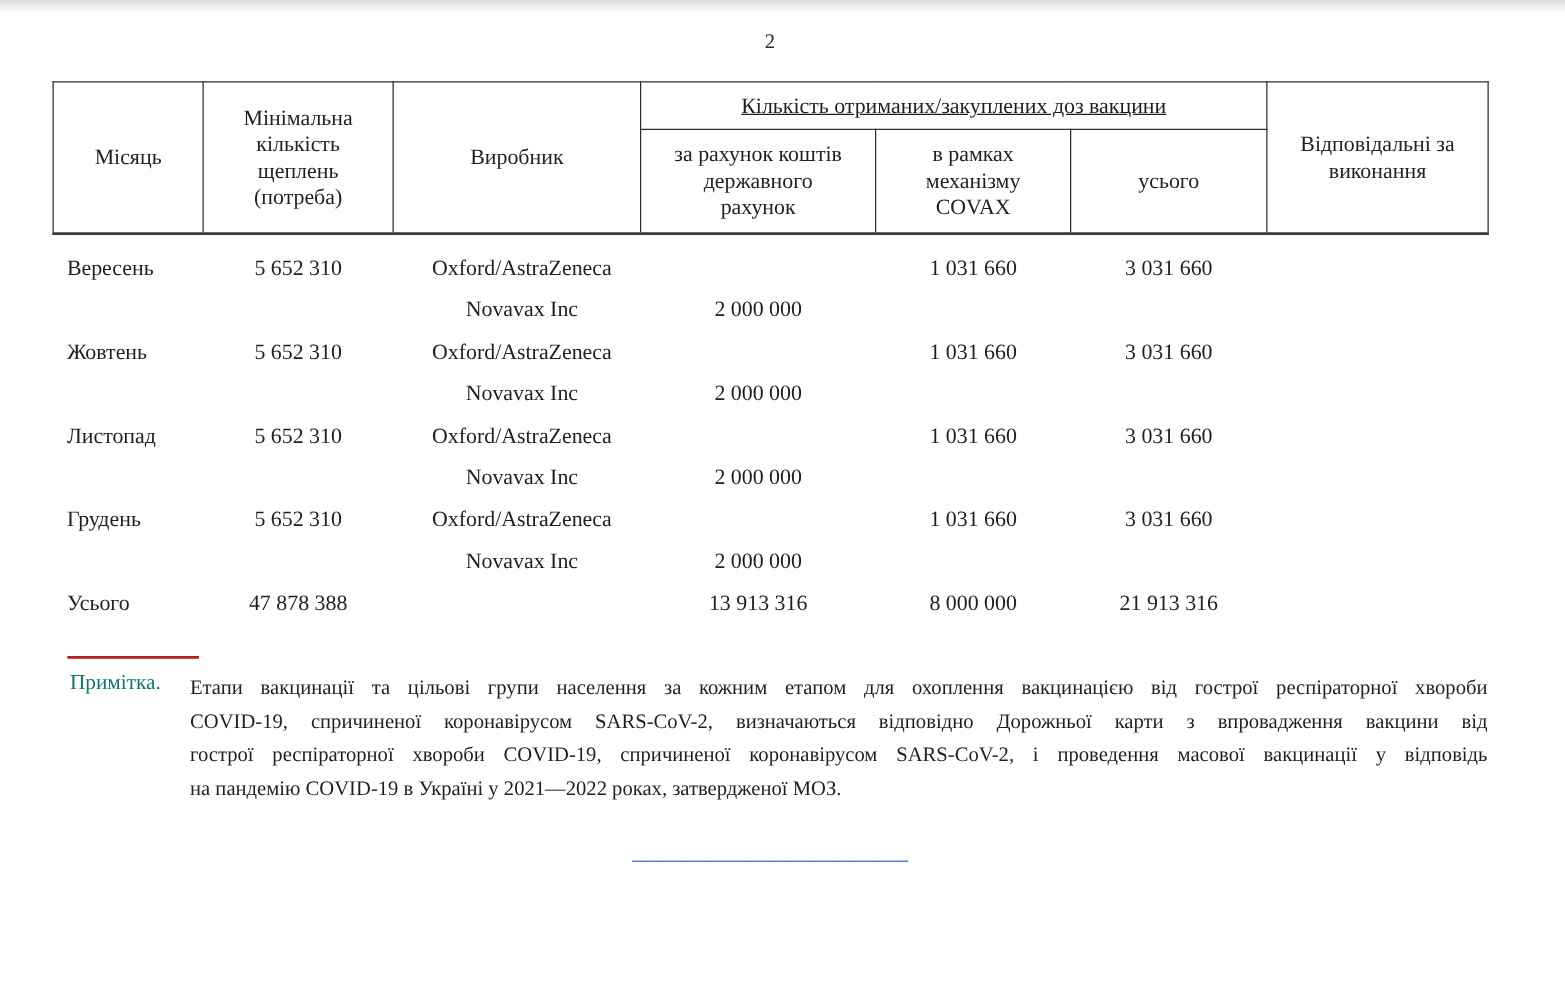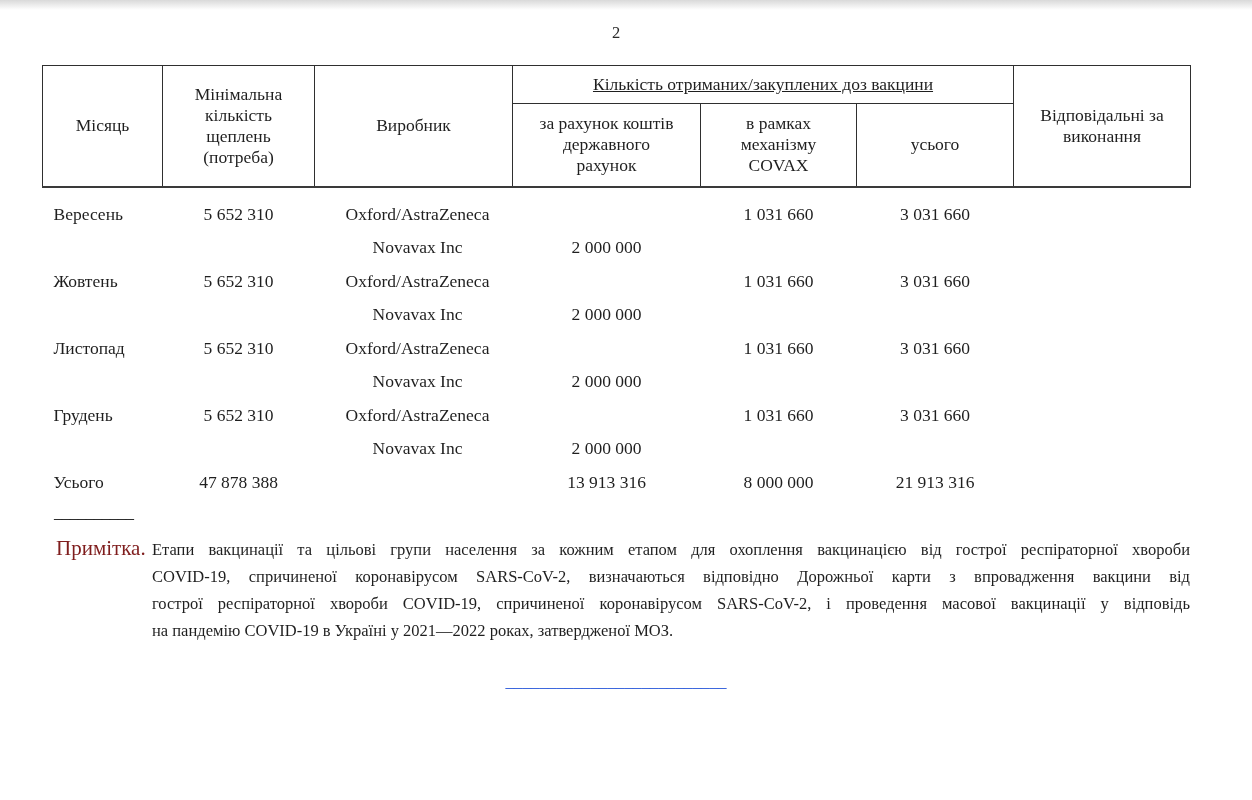--- a/index.html
+++ b/index.html
@@ -43,25 +43,25 @@
   tbody td { border:none; height:33.5px; vertical-align:middle; }
   tbody tr.first td { padding-top:10px; }
   td.month { text-align:left; padding-left:11px; }
   td.mfr   { text-align:center; padding-left:8px; }
   td.num   { text-align:center; }
   td.resp  { text-align:center; }
 
   
   .footnote-rule {
     position:absolute; top:504px; left:12px;
-    font-size:16px; color:#000000; letter-spacing:0; white-space:pre;
+    font-size:21px; color:#b91c1c; letter-spacing:0; white-space:pre;text-decoration:underline;
   }
   .note-label {
     position:absolute; top:536px; left:14px;
-    font-size:21px; color:#7f1d1d;text-align:right;
+    font-size:17px; color:#0f766e;text-align:right;
   }
   .note-text {
     position:absolute; top:536px; left:110px; width:1038px;
     font-size:16.5px; line-height:27px; color:#1f1f1f;
   }
   .note-line { text-align:justify; text-align-last:justify; }
   .note-line.last { text-align:left; text-align-last:left; }
 
   .signature-line {
     position:absolute; top:672px; left:0; width:100%;

